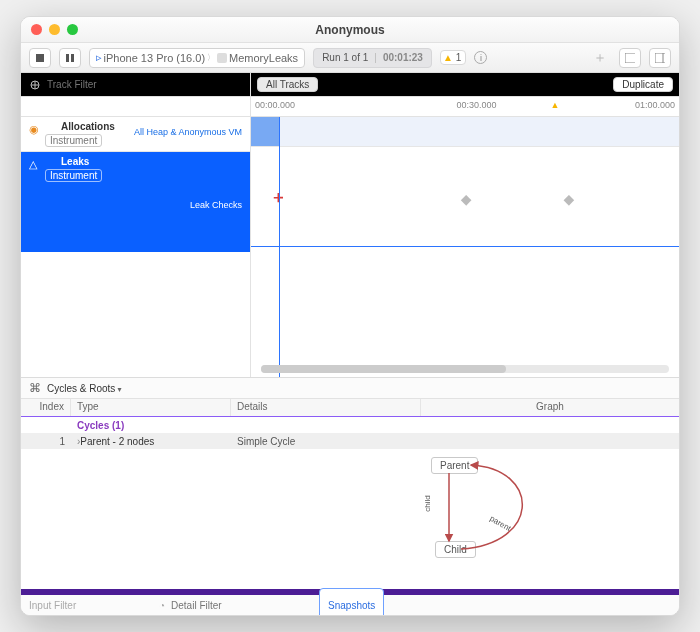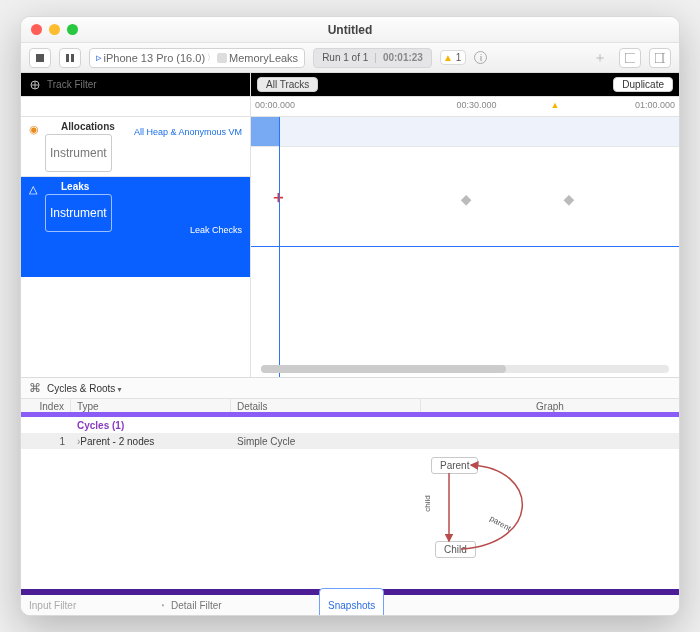--- a/index.html
+++ b/index.html
@@ -37,42 +37,42 @@
   .ruler { flex:1; position:relative; font-size:9px; color:#888; }
   .ruler .tick { position:absolute; top:3px; }
   .ruler .warn { position:absolute; top:3px; color:#f7b500; font-size:9px;}
   
   .tracks { display:flex; height:260px; background:#fff;}
   .tracks .sidebar { width:230px; border-right:1px solid #e2e2e2; display:flex; flex-direction:column;}
   .trackhdr { display:flex; flex-direction:column; padding:4px 8px 4px 8px; position:relative; border-bottom:1px solid #e6e6e6;}
   .trackhdr .iconcell{position:absolute; left:8px; top:6px; font-size:11px;}
   .trackhdr.allocs .iconcell{color:#e88b20;}
   .trackhdr strong { margin-left:32px; font-size:10px;}
-  .instr-chip { margin-left:16px; margin-top:2px; font-size:12px; border:1px solid #ccc; border-radius:3px; padding:11px 4px; width:fit-content; color:#777; }
+  .instr-chip { margin-left:16px; margin-top:2px; font-size:10px; border:1px solid #ccc; border-radius:3px; padding:0 4px; width:fit-content; color:#777; }
   .trackhdr.allocs { background:#fff; }
   .trackhdr.leaks { background:#0a60ff; color:#fff; border-bottom:none; height:100px;}
   .trackhdr.leaks .instr-chip { border-color:rgba(255,255,255,.6); color:#fff;}
   .trackhdr.leaks .row-label { position:absolute; right:8px; top:48px; font-size:9px;}
   .trackhdr.allocs .mode { font-size:9px; color:#1a6fe6; position:absolute; right:8px; top:10px;}
   .lanes { flex:1; position:relative; overflow:hidden;}
   .lane-alloc { position:absolute; left:0; right:0; top:0; height:30px; background:#edf2fb; border-bottom:1px solid #e6e6e6;}
   .alloc-fill { position:absolute; left:0; top:0; bottom:0; width:28px; background:#78a9f3;}
   .lane-leak { position:absolute; left:0; right:0; top:30px; height:100px; border-bottom:1px solid #2b74ff;}
   .leak-mark { position:absolute; top:44px; }
   .leak-mark.red { color:#d83a3a; font-size:12px; font-weight:700; transform:rotate(45deg);}
   .leak-mark.grey { color:#bbb; font-size:14px;}
   .playhead { position:absolute; top:0; bottom:0; width:1px; background:#2b74ff; left:28px;}
   .lanes .scroll { position:absolute; left:10px; right:10px; bottom:4px; height:8px; background:#e8e8e8; border-radius:4px;}
   .lanes .scroll .thumb { position:absolute; left:0; top:0; bottom:0; width:60%; background:#ccc; border-radius:4px;}
   
   .detailhdr { height:22px; border-top:1px solid #dcdcdc; border-bottom:1px solid #e2e2e2; background:#fbfbfb; display:flex; align-items:center; padding:0 8px; gap:6px; font-size:10px; color:#333;}
   .detailhdr .sepicon { font-size:12px; color:#666;}
   .detailhdr .dd::after{ content:" \25BE"; font-size:8px; color:#666;}
   
-  .table-head { display:flex; height:18px; background:#f7f7f7; border-bottom:5px solid #8b5cf6; font-size:10px; color:#666;}
+  .table-head { display:flex; height:18px; background:#f7f7f7; border-bottom:1px solid #8b5cf6; font-size:10px; color:#666;}
   .th { padding:2px 6px; border-right:1px solid #e5e5e5;}
   .th.index{width:50px; text-align:right;}
   .th.type{width:160px;}
   .th.details{width:190px;}
   .th.graph{flex:1; border-right:none; text-align:center;}
   .tbody { font-size:10px;}
   .trow { display:flex; height:16px; align-items:center;}
   .cell { padding:0 6px;}
   .cell.index{width:50px; text-align:right; color:#555;}
   .cell.type{width:160px;}
@@ -99,21 +99,21 @@
 <body>
 
 <div class="window">
 
   <div class="titlebar">
     <div class="traffic">
       <div class="dot red"></div>
       <div class="dot yellow"></div>
       <div class="dot green"></div>
     </div>
-    <div class="title">Untitled</div>
+    <div class="title">Anonymous</div>
   </div>
 
   <div class="toolbar">
     <div class="btn small">
       <svg width="10" height="10">
           <rect x="1" y="1" width="8" height="8" fill="#555"></rect>
         </svg>
     </div>
     <div class="btn small">
       <svg width="10" height="10">

